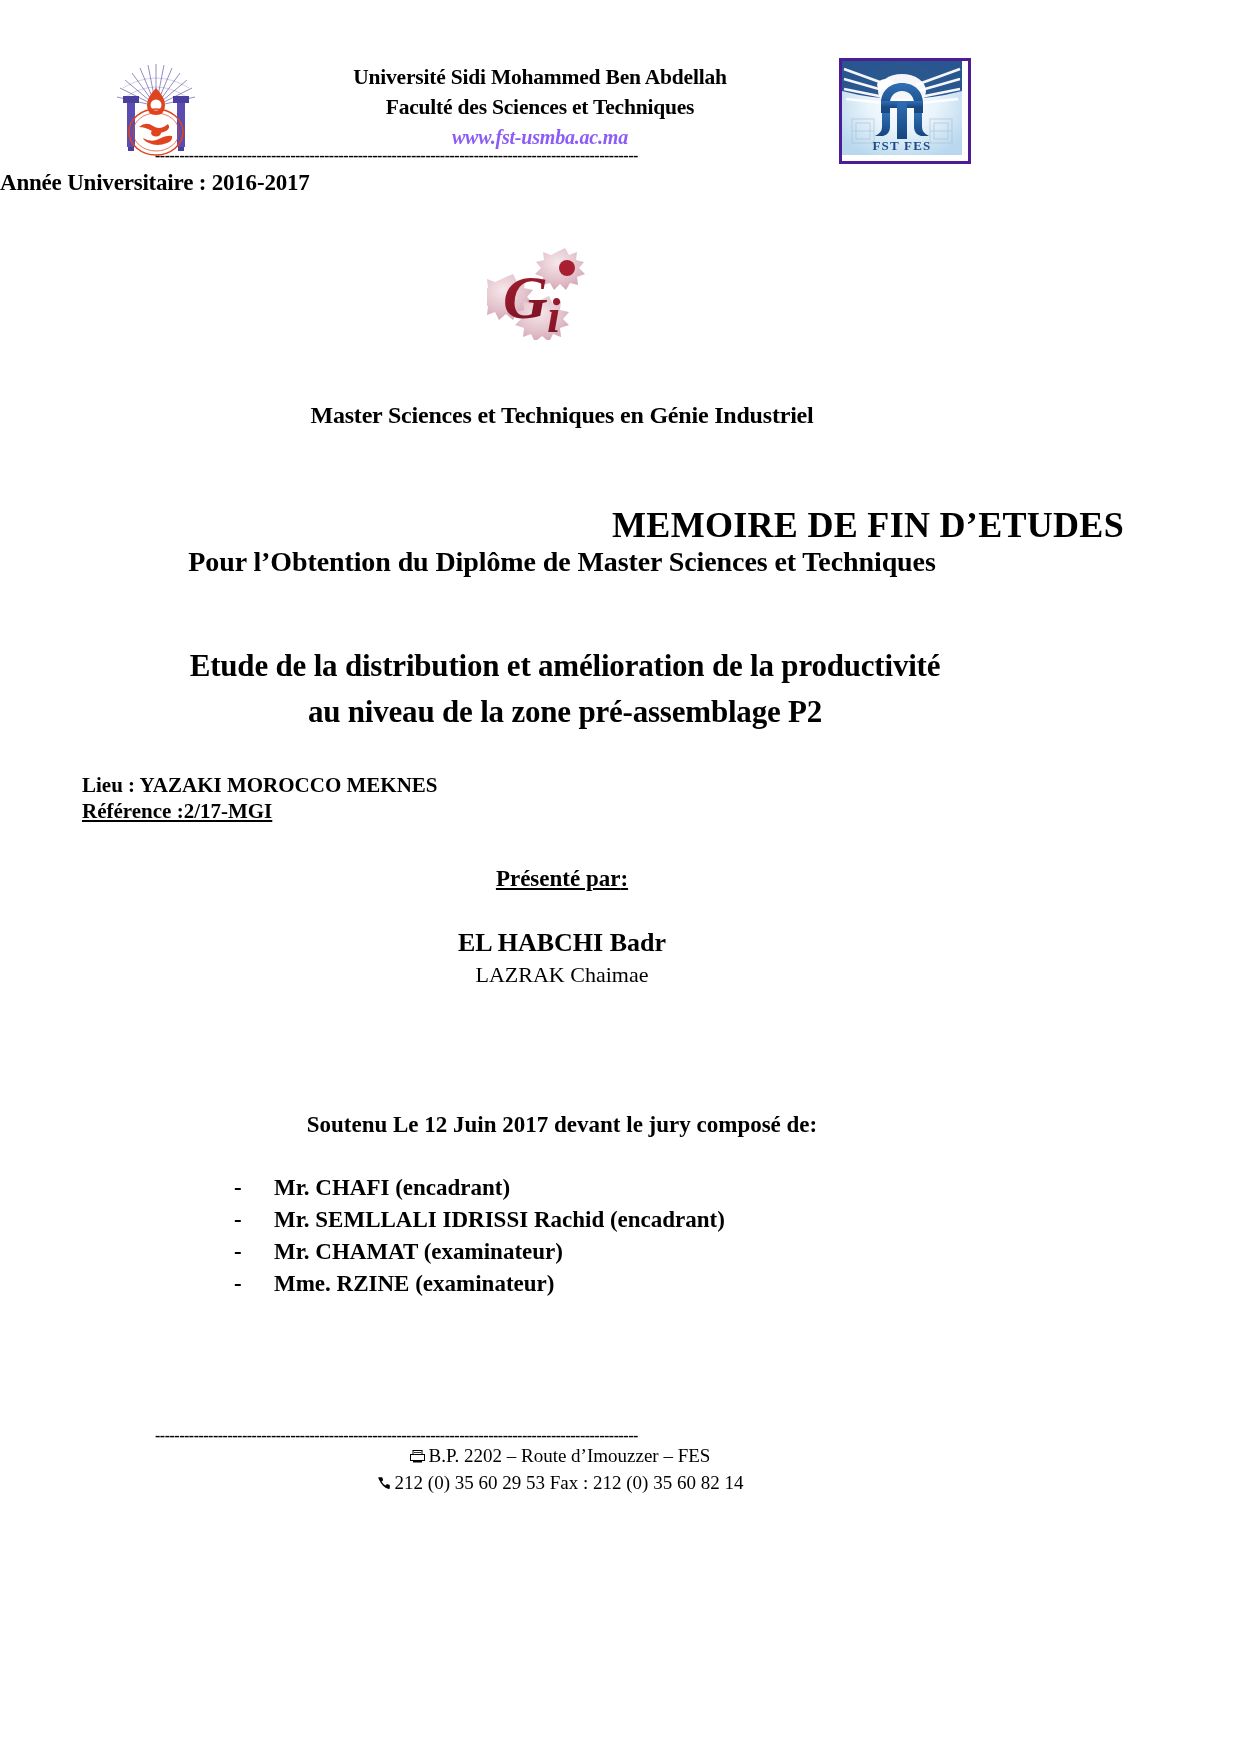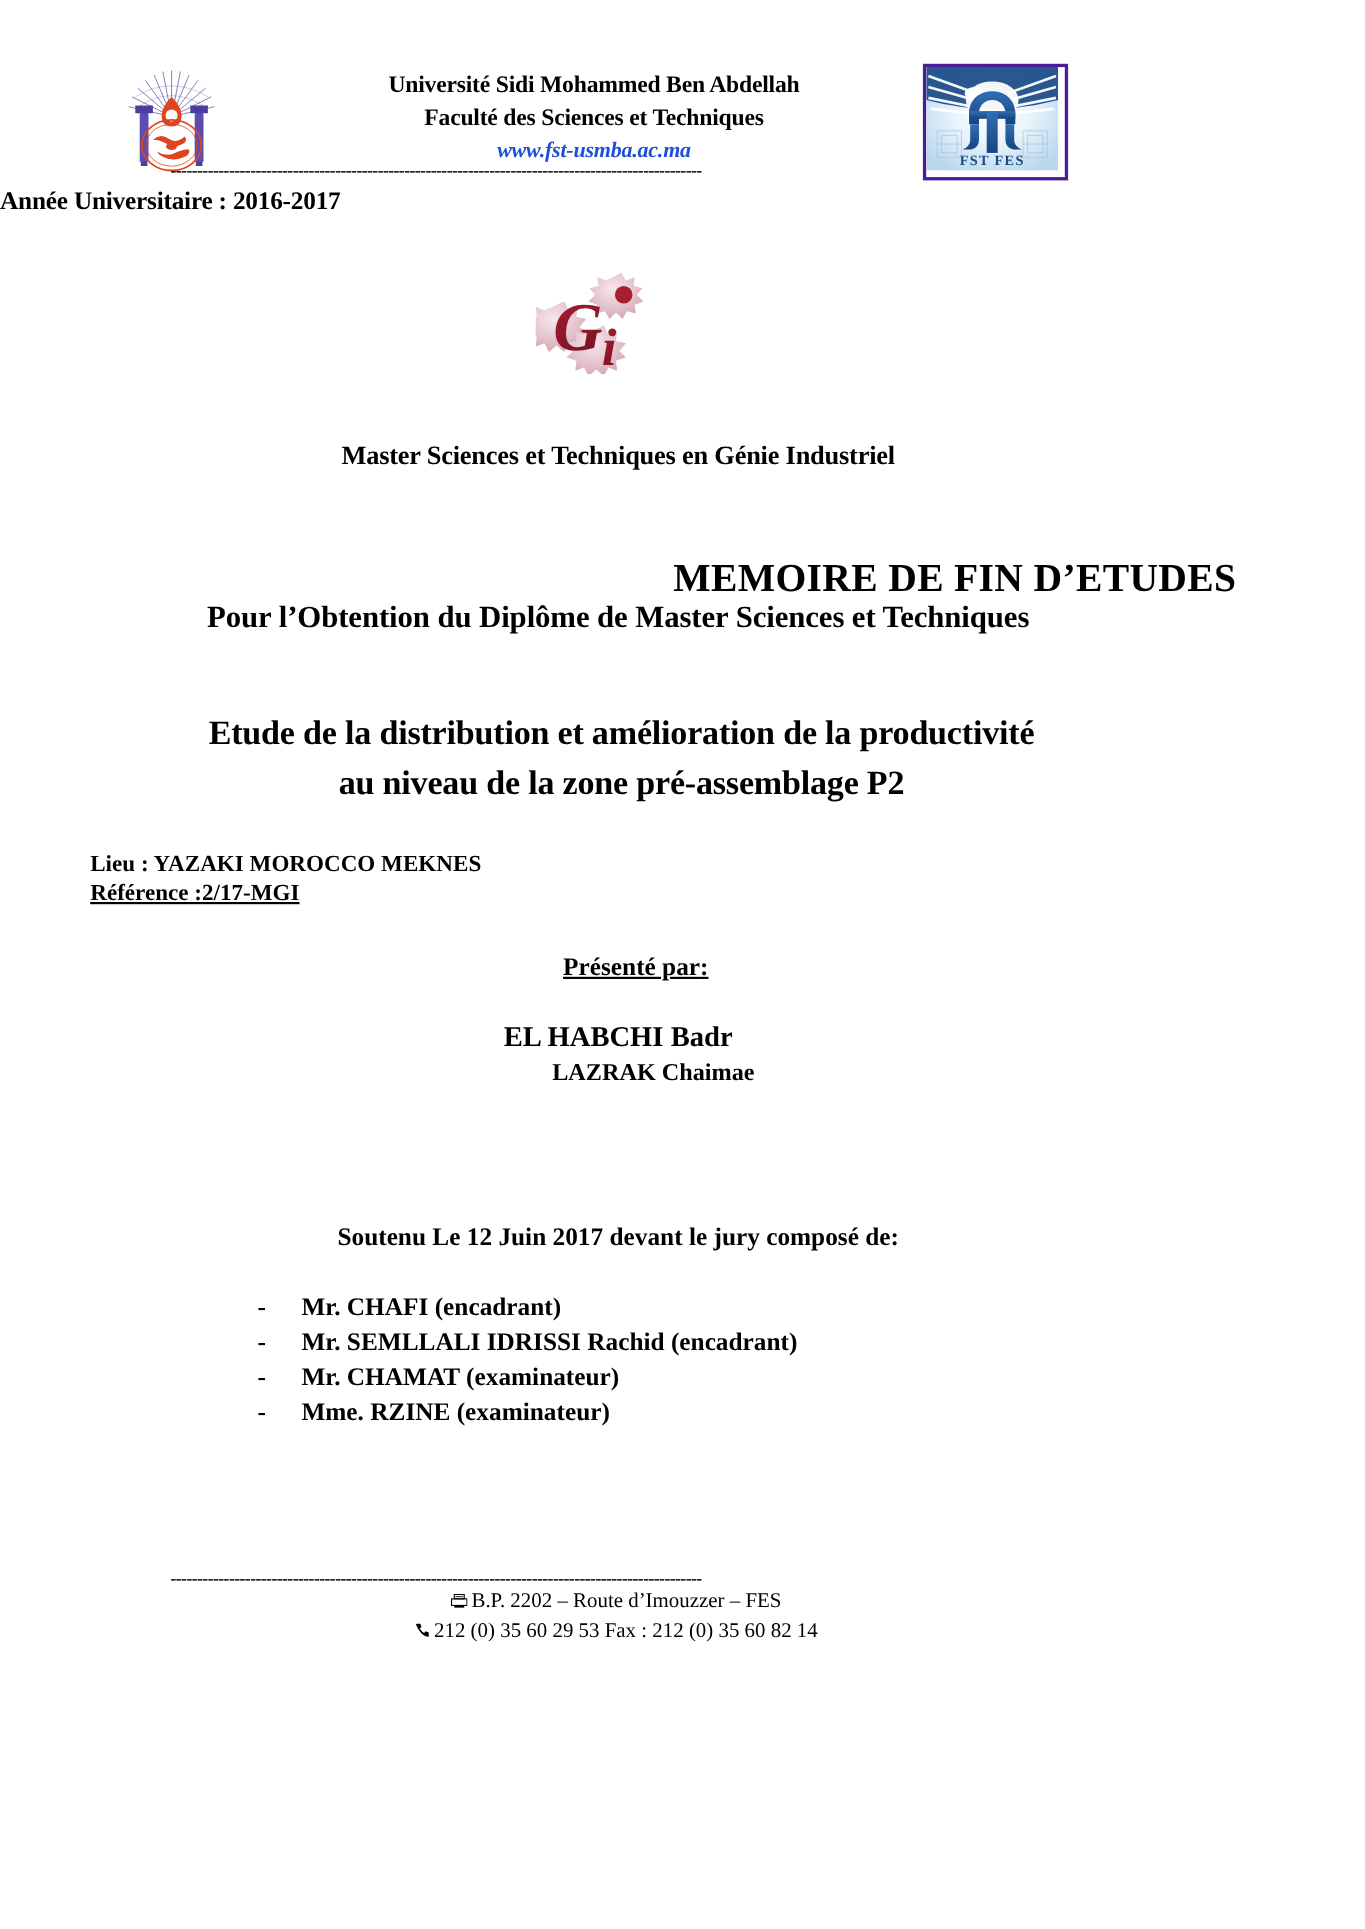--- a/index.html
+++ b/index.html
@@ -45,21 +45,21 @@
   .header-line1, .header-line2 {
     font-size: 21.5px;
     font-weight: bold;
     line-height: 30px;
     letter-spacing: -0.2px;
   }
   .header-url {
     font-size: 20px;
     font-weight: bold;
     font-style: italic;
-    color: #1d4ed8;
+    color: #8b5cf6;
     line-height: 31px;
     letter-spacing: -0.2px;
   }
   .header-logo-right {
     position: absolute;
     left: 839px;
     top: 6px;
     width: 126px;
     height: 100px;
     border: 3px solid #4c1d95;
@@ -161,21 +161,20 @@
 
   .presente-par {
     position: absolute;
     left: 0;
     top: 866px;
     width: 1124px;
     text-align: center;
     font-size: 23px;
     font-weight: bold;
     text-decoration: underline;
-    padding-left: 16px;
   }
   .presente-par .colon {
     text-decoration: none;
   }
 
   .author1 {
     position: absolute;
     left: 0;
     top: 928px;
     width: 1124px;
@@ -183,22 +182,21 @@
     font-size: 26px;
     font-weight: bold;
   }
   .author2 {
     position: absolute;
     left: 0;
     top: 962px;
     width: 1124px;
     text-align: center;
     font-size: 22px;
-    font-weight: bold;
-    margin-left: 32px;
+    font-weight: normal;
   }
 
   .soutenu {
     position: absolute;
     left: 0;
     top: 1112px;
     width: 1124px;
     text-align: center;
     font-size: 23px;
     font-weight: bold;

